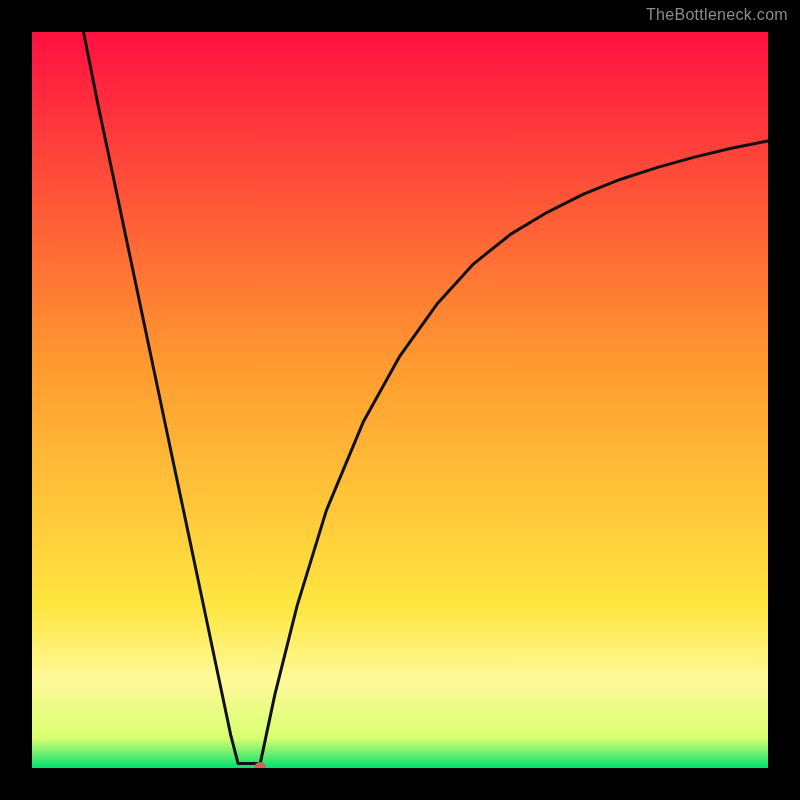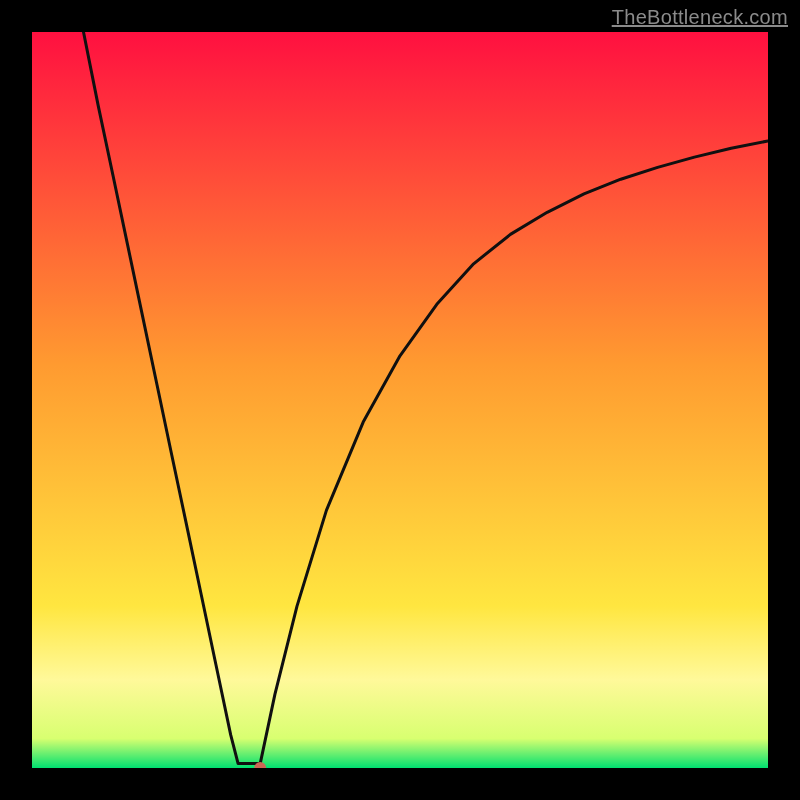--- a/index.html
+++ b/index.html
@@ -17,25 +17,24 @@
     top: 32px;
     width: 736px;
     height: 736px;
     background: #000;
   }
   .watermark {
     position: absolute;
     top: 6px;
     right: 12px;
     color: #8b8b8b;
-    font-size: 20px;
+    font-size: 16px;
     font-weight: 400;
     letter-spacing: 0.3px;
     z-index: 5;
-    text-decoration: underline;
   }
   svg {
     display: block;
   }
 </style>
 </head>
 <body>
 
 <div class="watermark">TheBottleneck.com</div>
 

